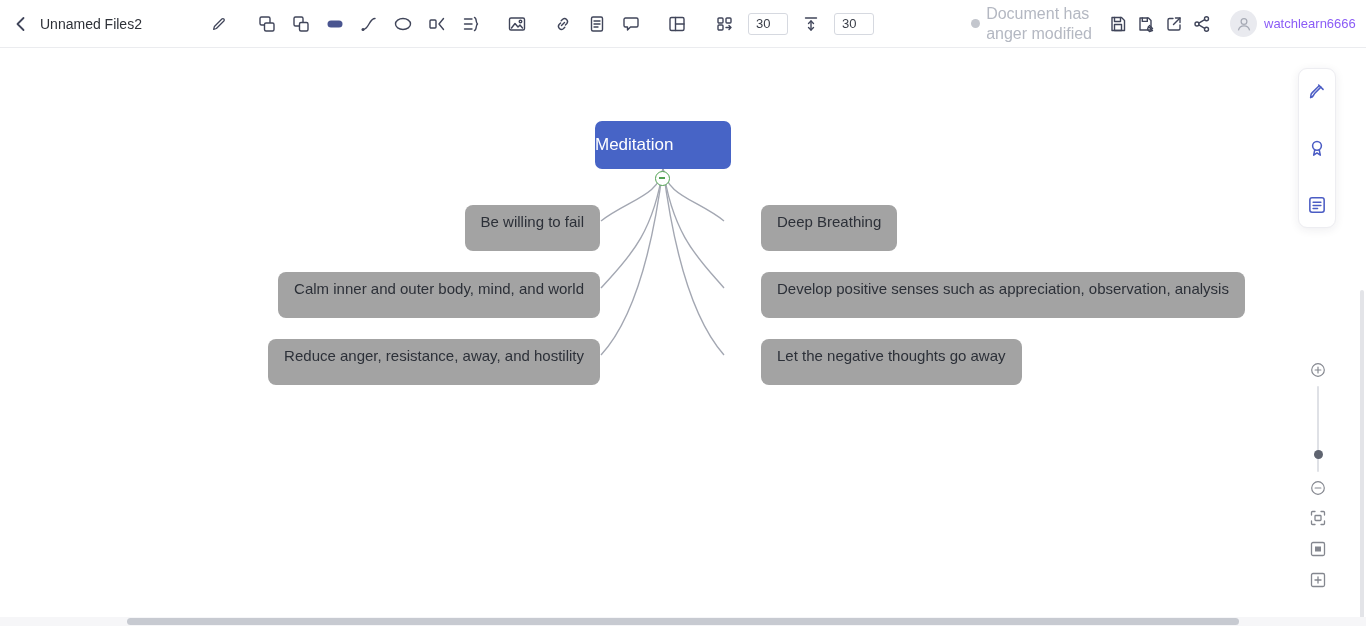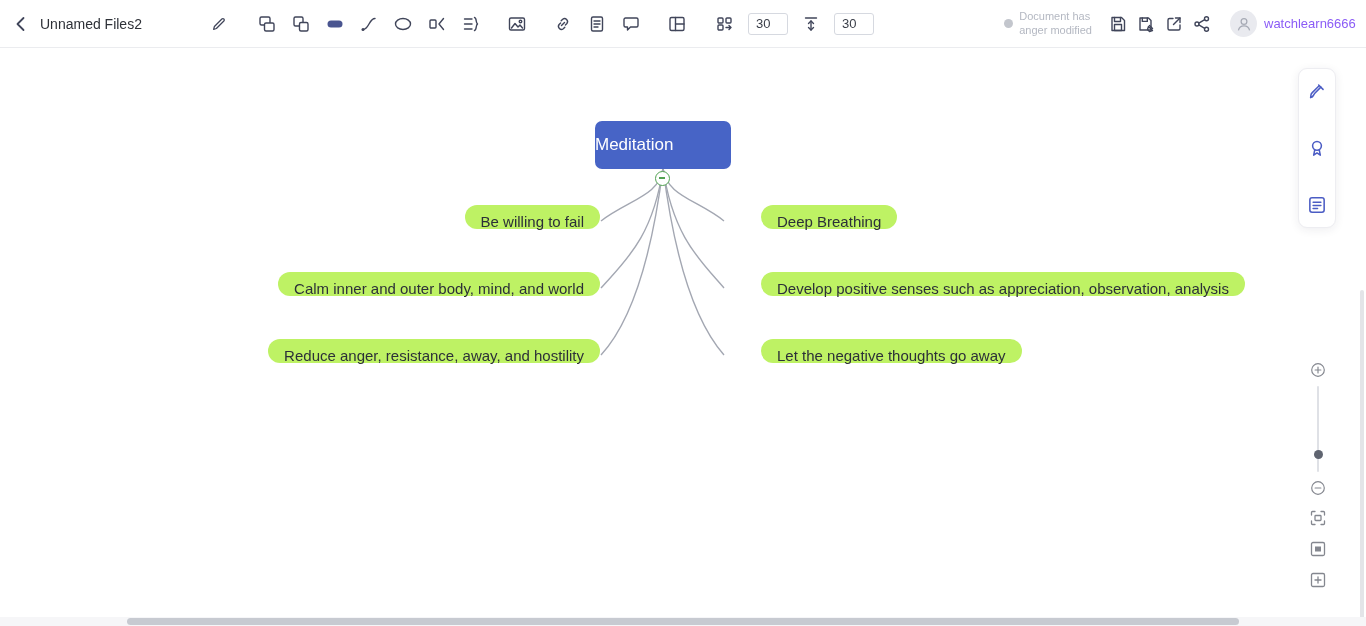--- a/index.html
+++ b/index.html
@@ -25,38 +25,38 @@
   .doc-title { flex:1; font-size:14px; color:#2e3138; white-space:nowrap; overflow:hidden; }
   .gap12 { margin-left:12px; }
   .gap14 { margin-left:14px; }
   .num-input {
     width:40px; height:22px; border:1px solid #d6d9e0; border-radius:3px;
     font-size:13px; color:#3a3e48; padding:0 0 0 7px; outline:none; margin-left:6px;
     font-family:"Liberation Sans", sans-serif;
   }
   .status-wrap { margin-left:auto; display:flex; align-items:center; gap:6px; padding-left:8px; }
   .status-dot { width:9px; height:9px; border-radius:50%; background:#c3c6cd; flex:0 0 auto; }
-  .status-text { font-size:11px; line-height:1.25; color:#b4b8c2; white-space:nowrap; }
+  .status-text { font-size:16px; line-height:1.25; color:#b4b8c2; white-space:nowrap; }
   .save-cluster { display:flex; align-items:center; margin-left:12px; }
   .save-cluster .icon-btn { width:28px; }
   .avatar {
     width:27px; height:27px; border-radius:50%; background:#e9eaef;
     margin-left:14px; flex:0 0 auto; display:flex; align-items:center; justify-content:center; cursor:pointer;
   }
   .avatar svg { stroke:#a6aab5; fill:none; stroke-width:1.4; }
   .username {
     font-size:13px; color:#8b5cf6; margin-left:7px; width:102px;
     white-space:nowrap; overflow:hidden; cursor:pointer;
   }
   
   .canvas { position:relative; width:1366px; height:578px; background:#fff; overflow:hidden; }
   .connectors { position:absolute; left:0; top:0; pointer-events:none; }
   .node {
-    position:absolute; height:24px; line-height:34px; padding:0 16px;
-    background:#bef264; border-radius:13px; font-size:15px; color:#2c3038;
+    position:absolute; height:46px; line-height:34px; padding:0 16px;
+    background:#a3a3a3; border-radius:8px; font-size:15px; color:#2c3038;
     white-space:nowrap; cursor:pointer;
   }
   .node-left  { right:766px; }
   .node-right { left:761px; }
   .t1 { top:157px; } .t2 { top:224px; } .t3 { top:291px; }
   .root-node {
     position:absolute; left:595px; top:73px; width:136px; height:48px; line-height:48px;
     background:#4764c6; color:#fff; text-align:left; font-size:17px;
     border-radius:7px; cursor:pointer;
   }

